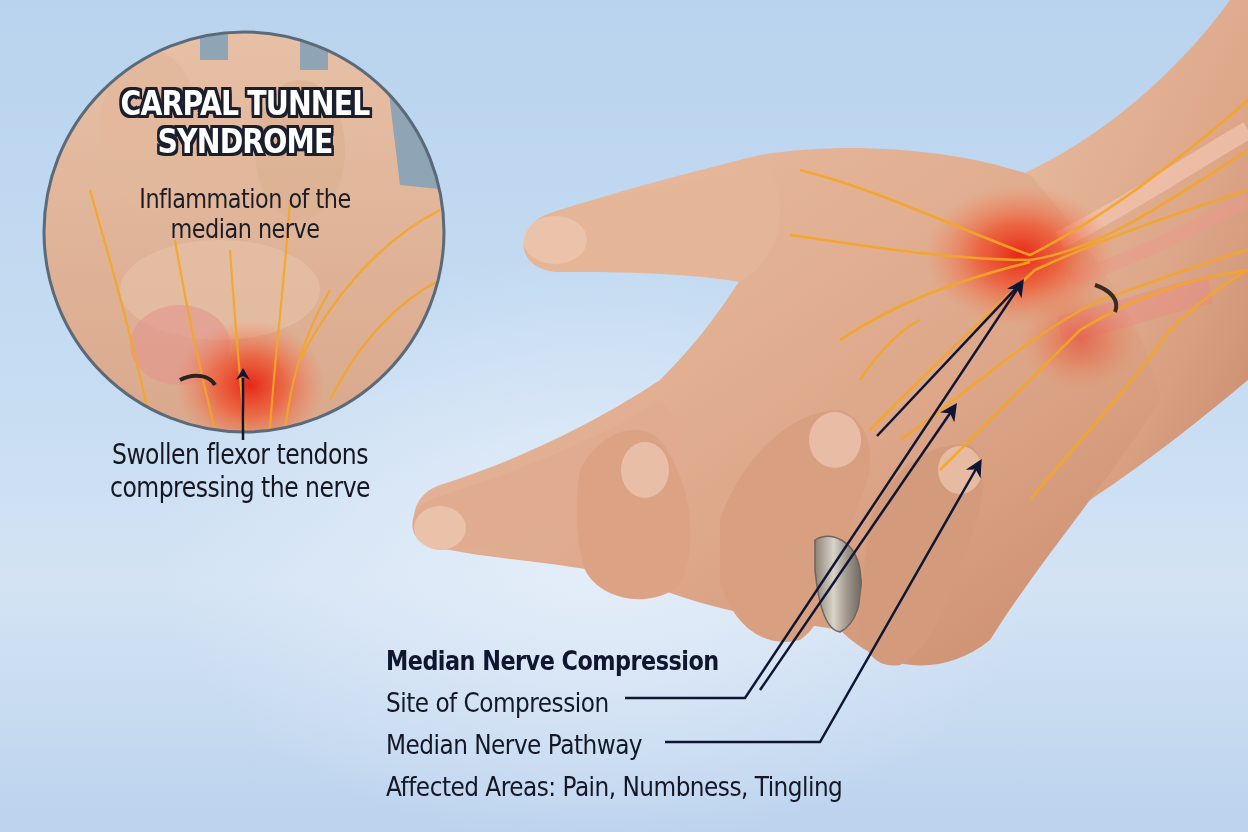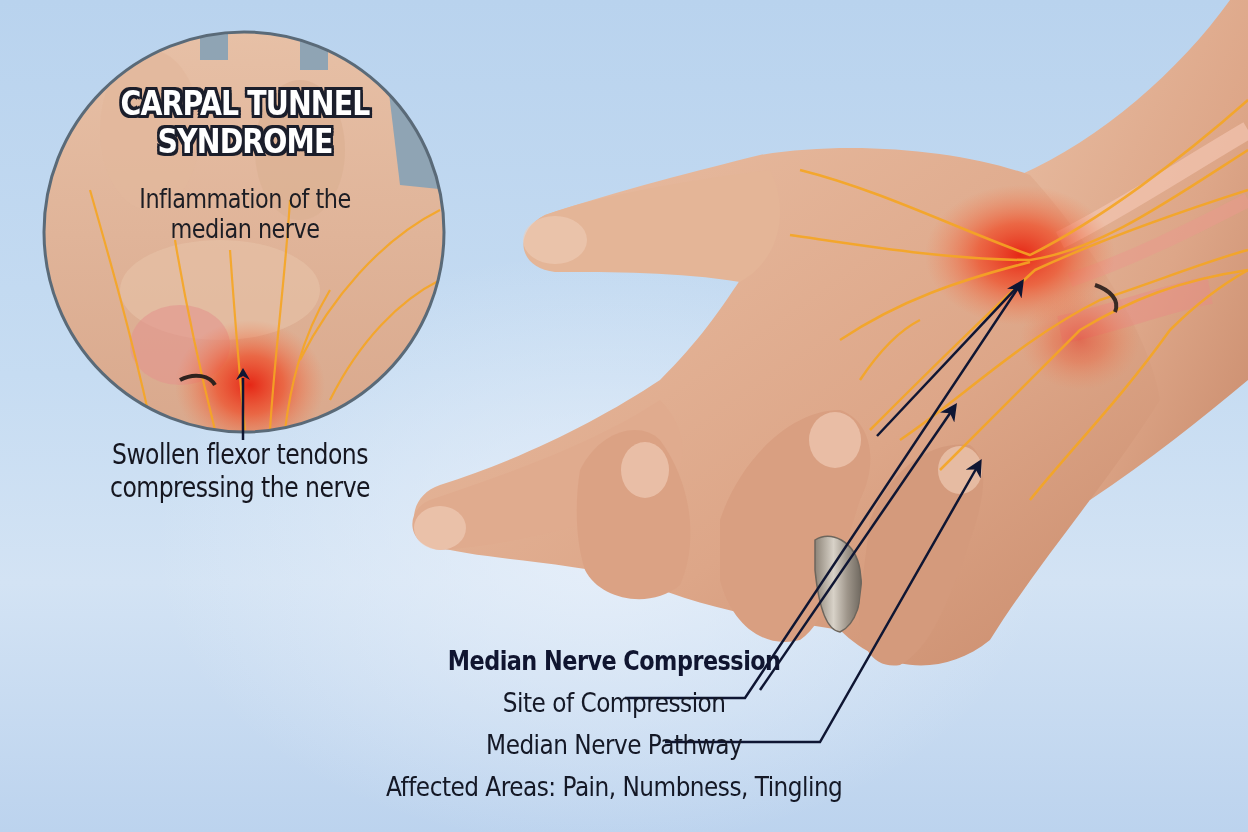--- a/index.html
+++ b/index.html
@@ -31,21 +31,21 @@
       transform: scaleX(0.86); transform-origin: center;
     }
     .inset-caption {
       position: absolute; left: 60px; top: 438px; width: 360px;
       text-align: center; color: #151620; font-size: 28px; line-height: 33px;
       font-family: "DejaVu Sans", sans-serif; letter-spacing: -0.6px;
       transform: scaleX(0.84); transform-origin: center;
     }
     .legend {
       position: absolute; left: 386px; top: 640px;
-      font-family: "DejaVu Sans", sans-serif; color: #141826; text-align: center;
+      font-family: "DejaVu Sans", sans-serif; color: #141826;
     }
     .legend .row {
       font-size: 27px; line-height: 42px; letter-spacing: -0.6px; white-space: nowrap;
       transform: scaleX(0.86); transform-origin: left center;
     }
     .legend .heading { font-weight: bold; font-size: 26px; color: #101530; }
   </style>
 </head>
 <body>
 

